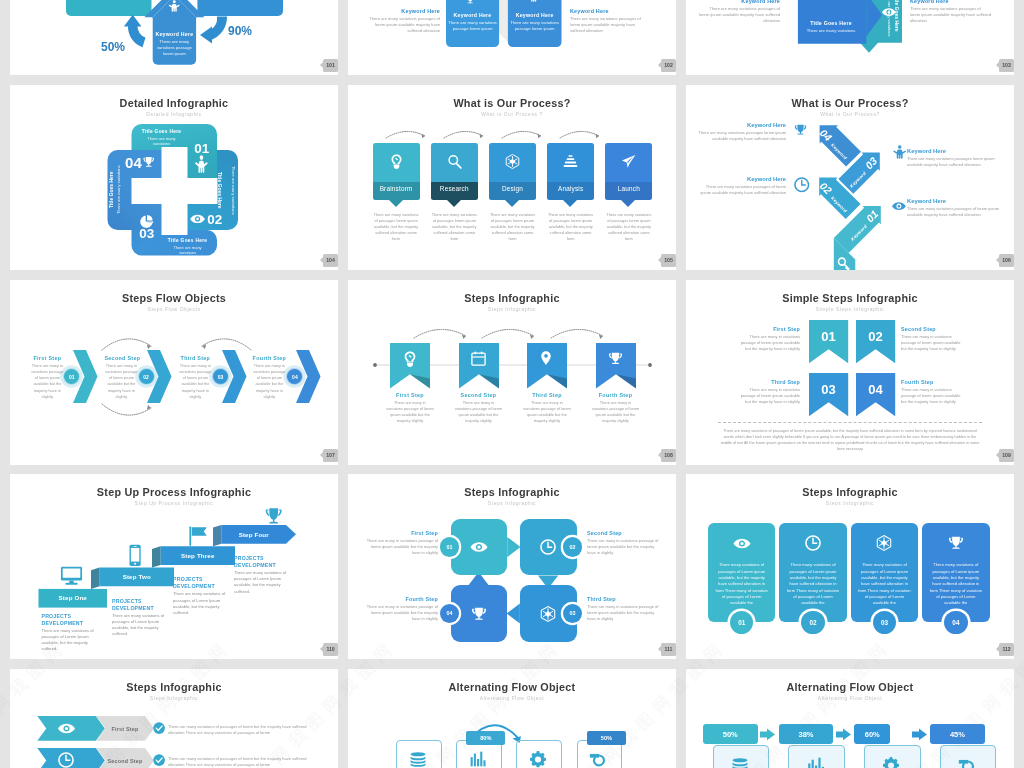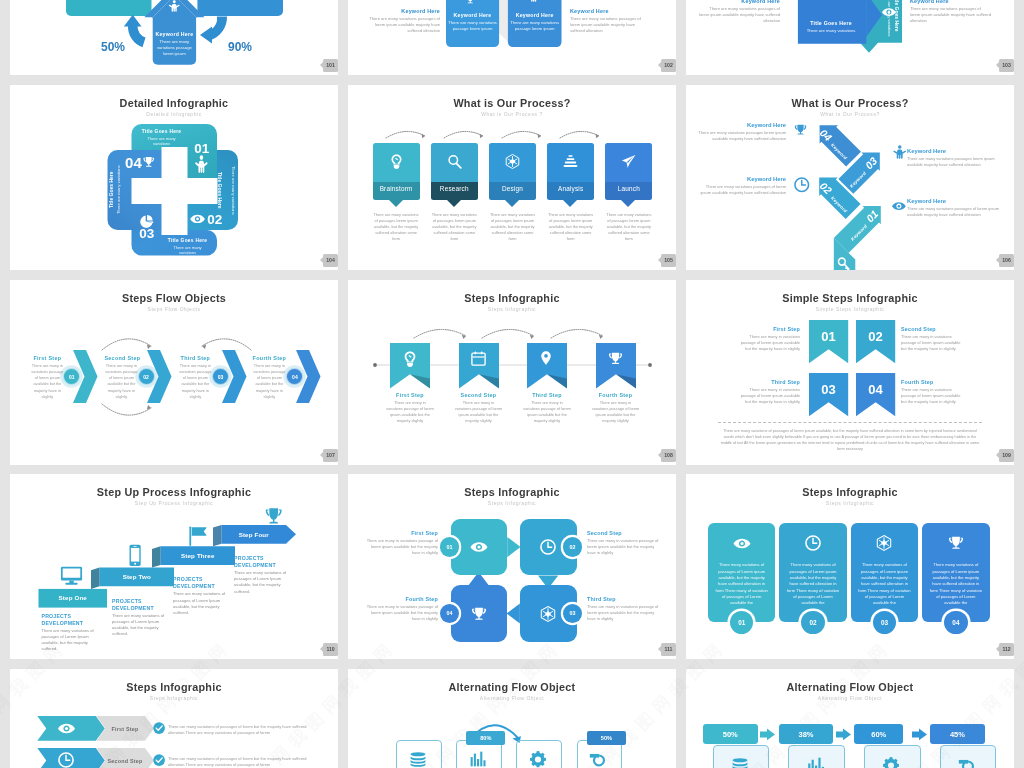--- a/index.html
+++ b/index.html
@@ -135,21 +135,21 @@
       <path d="M217 126.5 A24 24 0 0 1 200.5 150 L200.5 140 A14 14 0 0 0 207 126.5 Z" fill="#2f8ed0"></path>
       <path d="M190 145 L202 136.5 L202 153.5 Z" fill="#2f8ed0"></path>
       <g transform="translate(158.5,110) scale(0.115)">
             <circle cx="50" cy="15" r="13" fill="#fff"></circle>
             <path d="M50 32 c-13 0 -20 7 -20 17 v4 l-19 -11 a5.5 5.5 0 0 0 -5.5 9.5 l22 14 v31 a6 6 0 0 0 12 0 v-23 h4 v23 a6 6 0 0 0 12 0 v-23 h4 v23 a6 6 0 0 0 12 0 v-31 l22 -14 a5.5 5.5 0 0 0 -5.5 -9.5 l-19 11 v-4 c0 -10 -7 -17 -20 -17 z" fill="#fff"></path>
           </g>
     </svg>
     <div class="c101-kw">Keyword Here</div>
     <div class="c101-bd">There are many variations passage lorem ipsum</div>
     <div class="c101-pct" style="left:91px;top:150px;">50%</div>
-    <div class="c101-pct" style="left:218px;top:150px;">90%</div>
+    <div class="c101-pct" style="left:218px;top:134px;">90%</div>
 
   </div>
   <div class="badge" style="right:0px;bottom:3.5px;">
         <span class="pt"></span>
         <span>101</span>
       </div>
 </div>
 
 <div class="slide sl" style="left:348px;top:-110px;">
   <div class="wm"></div>
@@ -1022,21 +1022,21 @@
     <div class="abs" style="left:129.7px;top:88px;transform:translateX(-50%);z-index:4;">
           <svg width="17" height="17" preserveAspectRatio="xMidYMid meet" style="" viewBox="0 0 100 100">
             <rect x="4" y="38" width="13" height="58" fill="#35a8cf"></rect>
             <rect x="24" y="16" width="13" height="80" fill="#35a8cf"></rect>
             <rect x="44" y="50" width="13" height="46" fill="#35a8cf"></rect>
             <rect x="64" y="4" width="13" height="92" fill="#35a8cf"></rect>
             <rect x="84" y="58" width="13" height="38" fill="#35a8cf"></rect>
           </svg>
         </div>
     <div class="af2-box" style="left:178.0px;top:75.6px;width:54.7px;height:46px;"></div>
-    <div class="af2-top" style="left:168.3px;top:55px;width:49px;height:20px;background:#3196d7;">
+    <div class="af2-top" style="left:168.3px;top:55px;width:36px;height:20px;background:#3196d7;">
           <span>60%</span>
         </div>
     <div class="abs" style="left:205.3px;top:88px;transform:translateX(-50%);z-index:4;">
           <svg width="17" height="17" preserveAspectRatio="xMidYMid meet" style="" viewBox="0 0 100 100">
             <path d="M50 0 l8 2 l2 10 a38 38 0 0 1 9 4 l9 -6 l11 11 l-6 9 a38 38 0 0 1 4 9 l10 2 l0 16 l-10 2 a38 38 0 0 1 -4 9 l6 9 l-11 11 l-9 -6 a38 38 0 0 1 -9 4 l-2 10 l-16 0 l-2 -10 a38 38 0 0 1 -9 -4 l-9 6 l-11 -11 l6 -9 a38 38 0 0 1 -4 -9 l-10 -2 l0 -16 l10 -2 a38 38 0 0 1 4 -9 l-6 -9 l11 -11 l9 6 a38 38 0 0 1 9 -4 l2 -10 z M50 32 a18 18 0 1 0 0 36 a18 18 0 0 0 0 -36 z" fill="#35a8cf"></path>
           </svg>
         </div>
     <div class="af2-box" style="left:253.7px;top:75.6px;width:54.7px;height:46px;"></div>
     <div class="af2-top" style="left:244.0px;top:55px;width:54.8px;height:20px;background:#3a88d9;">
           <span>45%</span>

